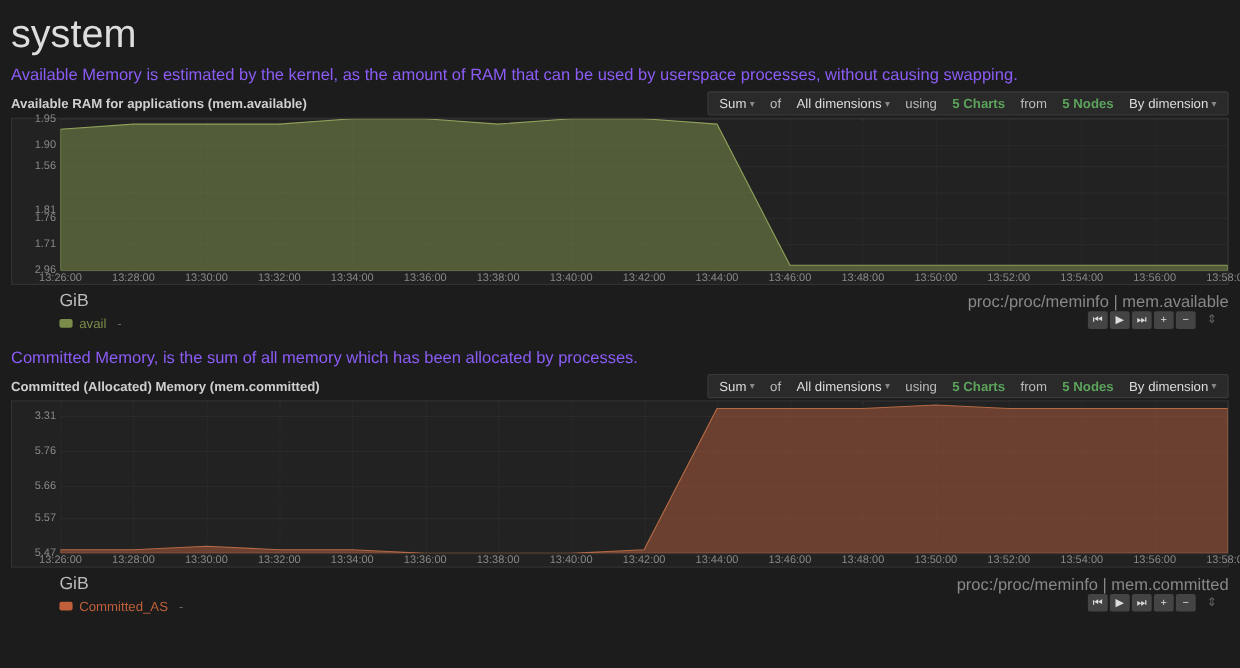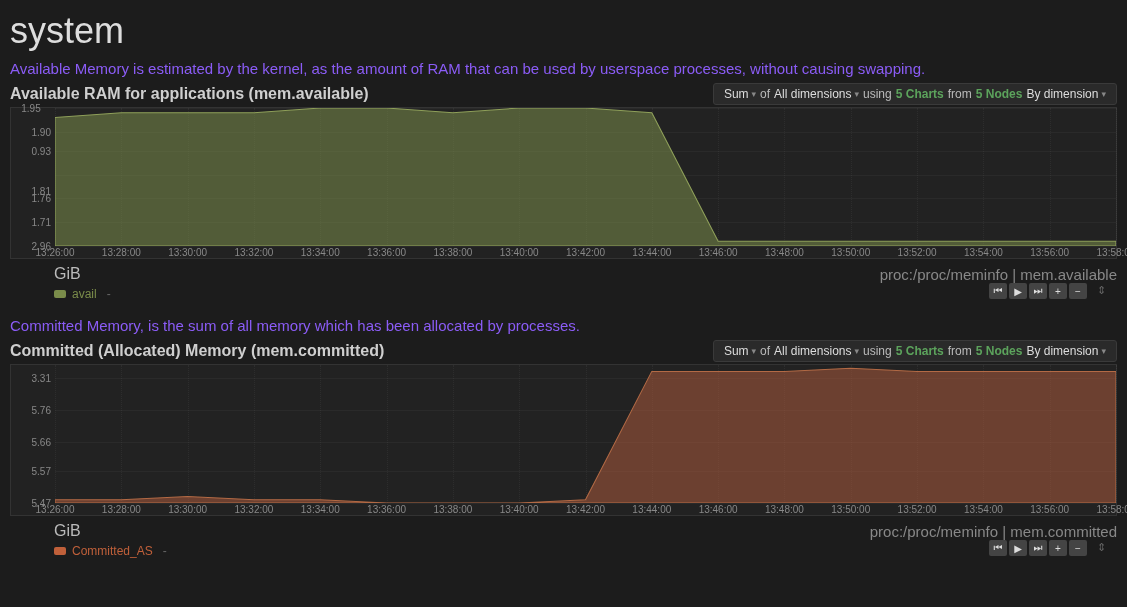--- a/index.html
+++ b/index.html
@@ -1,22 +1,22 @@
 <!DOCTYPE html>
 <html><head>
 <meta charset="utf-8">
 <style>
   html,body{margin:0;padding:0;background:#1c1c1c;color:#ccc;font-family:Arial,Helvetica,sans-serif;font-size:13px;width:1127px}
   .page{padding:10px}
   h1{font-size:36px;font-weight:400;color:#ddd;margin:0 0 8px 0}
   .desc{color:#8b5cf6;font-size:15px;margin:4px 0 6px 0}
   .chart-block{margin-bottom:18px}
   .chart-head{display:flex;justify-content:space-between;align-items:center;margin-bottom:2px}
-  .chart-title{font-weight:700;color:#cfcfcf;font-size:16px}
-  .toolbar{display:flex;align-items:center;gap:4px;background:#2a2a2a;border:1px solid #3a3a3a;border-radius:3px;padding:3px 10px;font-size:12px;color:#bbb}
+  .chart-title{font-weight:700;color:#cfcfcf;font-size:12px}
+  .toolbar{display:flex;align-items:center;gap:14px;background:#2a2a2a;border:1px solid #3a3a3a;border-radius:3px;padding:3px 10px;font-size:12px;color:#bbb}
   .toolbar .drop{color:#ddd;cursor:pointer;display:inline-flex;align-items:center;gap:3px}
   .toolbar .green{color:#5ca35c;font-weight:700}
   .caret{font-size:9px;color:#888}
   .plot{position:relative;height:150px;background:#222;border:1px solid #333;margin-top:2px}
   .yaxis{position:absolute;left:0;top:0;bottom:12px;width:44px}
   .ytick{position:absolute;left:0;width:40px;text-align:right;font-size:10px;color:#888;transform:translateY(-50%)}
   .grid{position:absolute;left:44px;right:0;top:0;bottom:12px}
   .hline{position:absolute;left:0;right:0;border-top:1px solid rgba(255,255,255,0.04)}
   .vline{position:absolute;top:0;bottom:0;border-left:1px dotted rgba(255,255,255,0.05)}
   .xaxis{position:absolute;left:44px;right:0;bottom:0;height:12px}
@@ -53,23 +53,23 @@
             <span class="green">5 Nodes</span>
             <span class="drop">By dimension <span class="caret">▾</span></span>
           </div>
         </div>
         <div class="plot">
           <div class="yaxis">
             <div class="ytick" style="top: 138px;">2.96</div>
             <div class="ytick" style="top: 114.207px;">1.71</div>
             <div class="ytick" style="top: 90.4138px;">1.76</div>
             <div class="ytick" style="top: 83px;">1.81</div>
-            <div class="ytick" style="top: 42.8276px;">0.93</div>
+            <div class="ytick" style="top: 42.8276px;">1.56</div>
             <div class="ytick" style="top: 23.7931px;">1.90</div>
-            <div class="ytick" style="top: 0px; text-align: center;">1.95</div>
+            <div class="ytick" style="top: 0px;">1.95</div>
           </div>
           <div class="grid">
             <div class="hline" style="top: 138px;"></div>
             <div class="hline" style="top: 114.207px;"></div>
             <div class="hline" style="top: 90.4138px;"></div>
             <div class="hline" style="top: 66.6207px;"></div>
             <div class="hline" style="top: 42.8276px;"></div>
             <div class="hline" style="top: 23.7931px;"></div>
             <div class="hline" style="top: 0px;"></div>
             <div class="vline" style="left: 0%;"></div>

